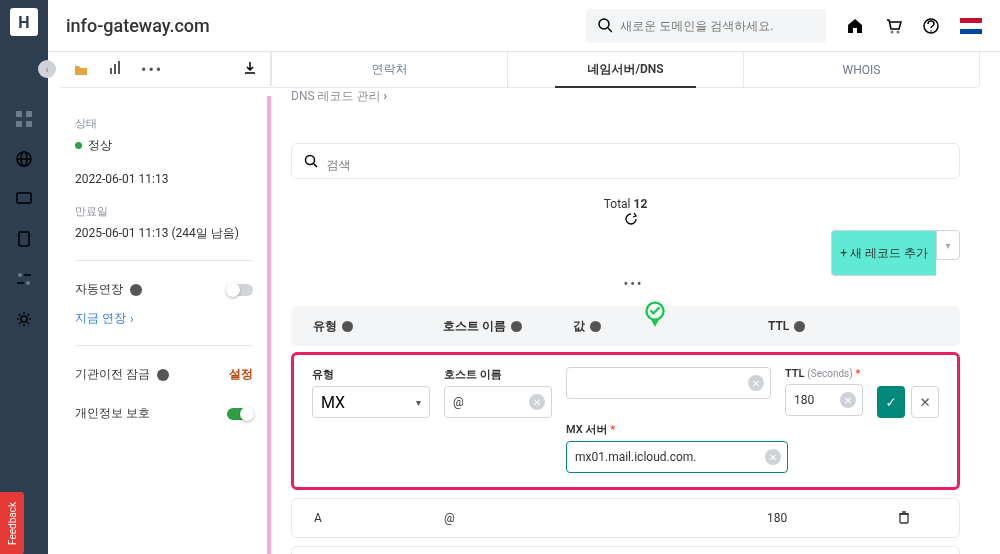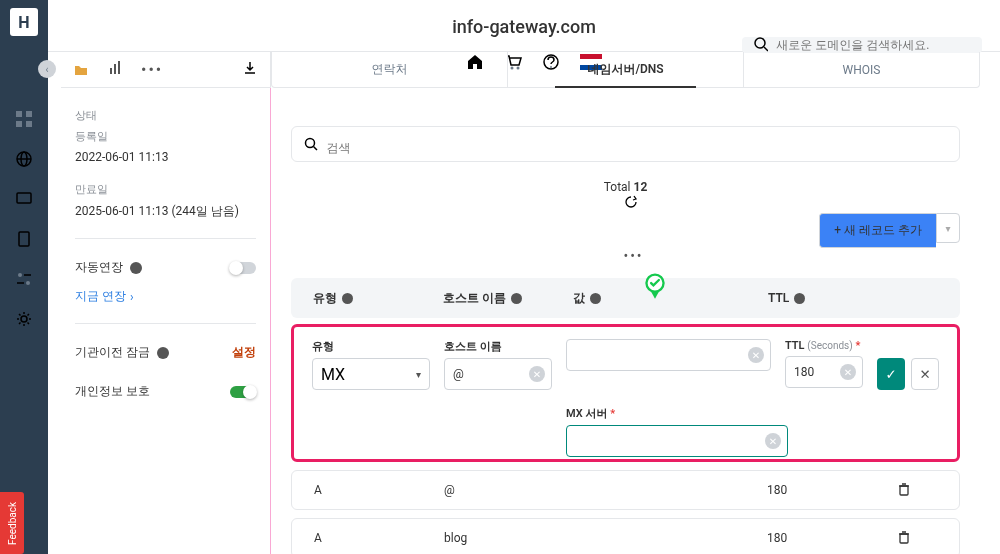--- a/index.html
+++ b/index.html
@@ -4,36 +4,36 @@
   <style>
     * { margin: 0; padding: 0; box-sizing: border-box; font-family: -apple-system, BlinkMacSystemFont, "Segoe UI", Roboto, sans-serif; }
     body { background: #fff; width: 1000px; height: 554px; overflow: hidden; position: relative; }
     
     .left-rail { position: absolute; left: 0; top: 0; width: 48px; height: 100%; background: #2c3e50; display: flex; flex-direction: column; align-items: center; padding-top: 8px; gap: 22px; }
     .left-rail .logo { width: 28px; height: 28px; background: #fff; color: #2c3e50; display: flex; align-items: center; justify-content: center; font-weight: bold; border-radius: 3px; font-size: 16px; }
     .left-rail .rail-icon { width: 18px; height: 18px; fill: #6c7a89; cursor: pointer; }
     .left-rail .rail-icon.active { fill: #fff; }
     .rail-close { position: absolute; left: 38px; top: 60px; width: 18px; height: 18px; background: #cfd3d8; border-radius: 50%; display: flex; align-items: center; justify-content: center; cursor: pointer; font-size: 10px; color: #6c7a89; z-index: 10; }
     
-    .topbar { position: absolute; left: 48px; top: 0; right: 0; height: 52px; border-bottom: 1px solid #e5e7ea; display: flex; align-items: center; padding: 16px 18px; flex-direction: column; }
+    .topbar { position: absolute; left: 48px; top: 0; right: 0; height: 52px; border-bottom: 1px solid #e5e7ea; display: flex; align-items: center; padding: 16px 18px; }
     .topbar .title { font-size: 18px; color: #333; font-weight: 500; }
     .search-box { margin-left: auto; width: 240px; height: 34px; background: #f3f5f7; border-radius: 4px; display: flex; align-items: center; padding: 0 12px; gap: 8px; }
     .search-box svg { width: 16px; height: 16px; fill: #6c7a89; }
     .search-box input { border: none; background: transparent; outline: none; font-size: 12px; color: #6c7a89; width: 100%; }
     .top-icons { display: flex; align-items: center; gap: 20px; margin-left: 20px; }
     .top-icons svg { width: 18px; height: 18px; fill: #6c7a89; cursor: pointer; }
     .flag { width: 22px; height: 16px; background: linear-gradient(#c8102e 33%, #fff 33% 66%, #0047a0 66%); }
     
     .toolbar { position: absolute; left: 61px; top: 52px; width: 210px; height: 36px; border-bottom: 1px solid #e5e7ea; border-right: 1px solid #e5e7ea; display: flex; align-items: center; padding: 0 12px; gap: 18px; }
     .toolbar svg { width: 16px; height: 16px; fill: #e4a43f; }
     .toolbar .bars svg, .toolbar .dl svg { fill: #555; }
     .toolbar .more { color: #555; letter-spacing: 2px; cursor: pointer; }
     .toolbar .dl { margin-left: auto; cursor: pointer; }
     
-    .left-panel { position: absolute; left: 61px; top: 88px; width: 210px; bottom: 0; border-right: 1px solid #f9a8d4; padding: 20px 14px 0; }
+    .left-panel { position: absolute; left: 61px; top: 96px; width: 210px; bottom: 0; border-right: 4px solid #f9a8d4; padding: 20px 14px 0; }
     .field-label { font-size: 11px; color: #8a8f96; margin-bottom: 6px; }
     .field-value { font-size: 12px; color: #333; margin-bottom: 18px; }
     .status-dot { display: inline-block; width: 7px; height: 7px; background: #2ea043; border-radius: 50%; margin-right: 6px; }
     .divider { height: 1px; background: #e5e7ea; margin: 10px 0 20px; }
     .setting-row { display: flex; align-items: center; font-size: 12px; color: #333; margin-bottom: 22px; }
     .setting-row .info { width: 14px; height: 14px; fill: #555; margin-left: 6px; }
     .toggle { margin-left: auto; width: 26px; height: 12px; background: #d1d5da; border-radius: 6px; position: relative; cursor: pointer; }
     .toggle::after { content: ''; position: absolute; width: 14px; height: 14px; background: #fff; border-radius: 50%; top: -1px; left: -1px; box-shadow: 0 1px 3px rgba(0,0,0,0.3); }
     .toggle.on { background: #2ea043; }
     .toggle.on::after { left: auto; right: -1px; }
@@ -52,21 +52,21 @@
     .search-inner { margin: 38px 20px 0; height: 36px; display: flex; align-items: center; padding: 0 12px; gap: 8px; }
     .search-inner svg { width: 15px; height: 15px; fill: #6c7a89; }
     .search-inner input { border: none; outline: none; font-size: 12px; color: #6c7a89; width: 100%; margin-top: 8px; }
     
     .list-header { margin: 18px 20px 0; display: flex; align-items: center; flex-direction: column; }
     .total { font-size: 12px; color: #333; }
     .total b { font-weight: 700; }
     .refresh { margin-left: 10px; cursor: pointer; }
     .refresh svg { width: 14px; height: 14px; fill: #555; }
     .add-record { margin-left: auto; display: flex; }
-    .add-btn { height: 35px; border: 1px solid #d0d4d9; background: #3b82f6; border-radius: 4px 0 0 4px; padding: 0 14px; font-size: 12px; color: #333; cursor: pointer; border-right: none; }
+    .add-btn { height: 46px; border: 1px solid #d0d4d9; background: #5eead4; border-radius: 4px 0 0 4px; padding: 0 8px; font-size: 12px; color: #333; cursor: pointer; border-right: none; }
     .add-drop { width: 24px; height: 30px; border: 1px solid #d0d4d9; background: #fff; border-radius: 0 4px 4px 0; cursor: pointer; color: #aaa; font-size: 10px; display: flex; align-items: center; justify-content: center; }
     .more-btn { margin-left: 16px; color: #555; letter-spacing: 2px; cursor: pointer; font-size: 14px; }
     
     .table-head { margin: 14px 20px 0; background: #f3f5f7; border-radius: 6px; height: 40px; display: flex; align-items: center; padding: 0 22px; position: relative; }
     .th { font-size: 12px; color: #333; font-weight: 600; display: flex; align-items: center; gap: 4px; }
     .th svg { width: 13px; height: 13px; fill: #555; }
     .col1 { width: 130px; } .col2 { width: 130px; } .col3 { flex: 1; } .col4 { width: 130px; } .col5 { width: 40px; }
     .check-badge { position: absolute; left: 350px; top: -5px; width: 28px; height: 28px; }
     
     .editor { margin: 6px 20px 0; height: 138px; border: 3px solid #e91e63; border-radius: 6px; padding: 12px 18px; position: relative; }
@@ -164,21 +164,21 @@
         <rect x="11" y="1" width="2" height="13"></rect>
       </svg></span>
   <span class="more">•••</span>
   <span class="dl"><svg>
         <path d="M8 2v8M5 7l3 3 3-3M3 13h10" fill="none" stroke="currentColor" stroke-width="1.5"></path>
       </svg></span>
 </div>
 
 <div class="left-panel">
   <div class="field-label">상태</div>
-  <div class="field-label">등록일</div>
+  <div class="field-value"><span class="status-dot"></span><span>정상</span></div>
   <div class="field-value">2022-06-01 11:13</div>
   <div class="field-label">만료일</div>
   <div class="field-value">2025-06-01 11:13 (244일 남음)</div>
   <div class="divider"></div>
   <div class="setting-row">
     <span>자동연장</span>
     <svg class="info">
         <circle cx="7" cy="7" r="6"></circle>
       </svg>
     <div class="toggle"></div>
@@ -201,20 +201,21 @@
   </div>
 </div>
 
 <div class="tabs">
   <div class="tab">연락처</div>
   <div class="tab active">네임서버/DNS</div>
   <div class="tab">WHOIS</div>
 </div>
 
 <div class="main">
+  <div class="section-title"><span>DNS 레코드 관리</span> <span style="color:#555">›</span></div>
   <div class="rounded-box search-inner">
     <svg>
         <circle cx="6" cy="6" r="4.5" fill="none" stroke="currentColor" stroke-width="1.5"></circle>
         <line x1="9.5" y1="9.5" x2="13" y2="13" stroke="currentColor" stroke-width="1.5"></line>
       </svg>
     <input placeholder="검색" style="">
   </div>
   <div class="list-header">
     <div class="total"><span>Total</span> <b>12</b></div>
     <span class="refresh"><svg>
@@ -286,26 +287,27 @@
         <div class="editor-input-wrap">
             <input value="180" style="">
             <span class="clear">✕</span>
           </div>
       </div>
       <div class="editor-actions">
         <button class="btn-confirm">✓</button>
         <button class="btn-cancel">✕</button>
       </div>
     </div>
-    <div class="editor-row" style="margin-top:16px">
+    <div class="editor-row" style="margin-top:4px">
       <div style="width:118px"></div>
         <div style="width:108px"></div>
       <div class="editor-field" style="flex:1; max-width:222px">
         <div class="editor-label"><span>MX 서버</span> <span class="req">*</span></div>
         <div class="editor-input-wrap hl">
+            <input value="mx01.mail.icloud.com." style="">
             <span class="clear">✕</span>
           </div>
       </div>
     </div>
   </div>
 
   <div class="row">
     <div class="td col1">A</div>
     <div class="td col2">@</div>
     <div class="td col3"></div>

